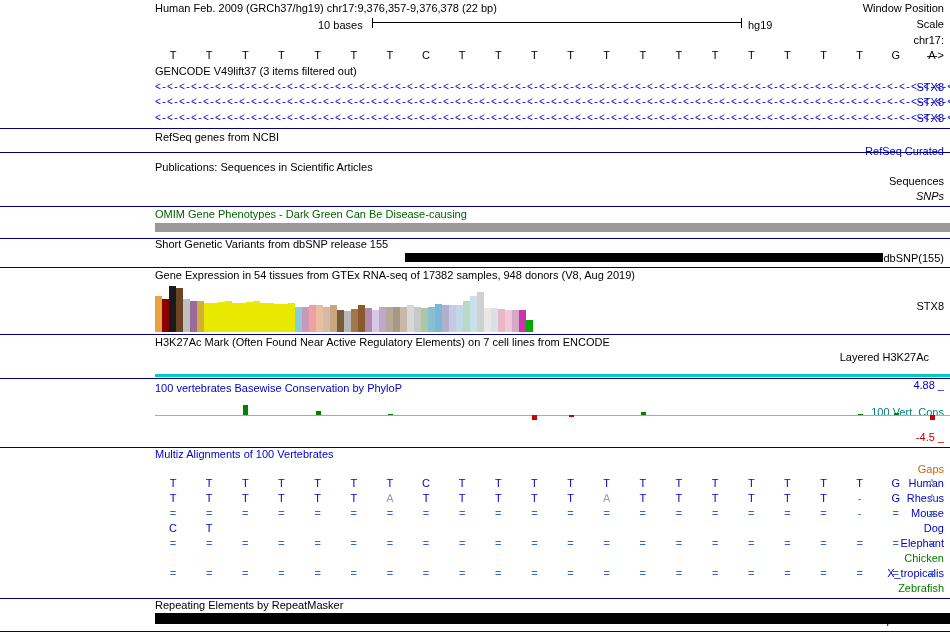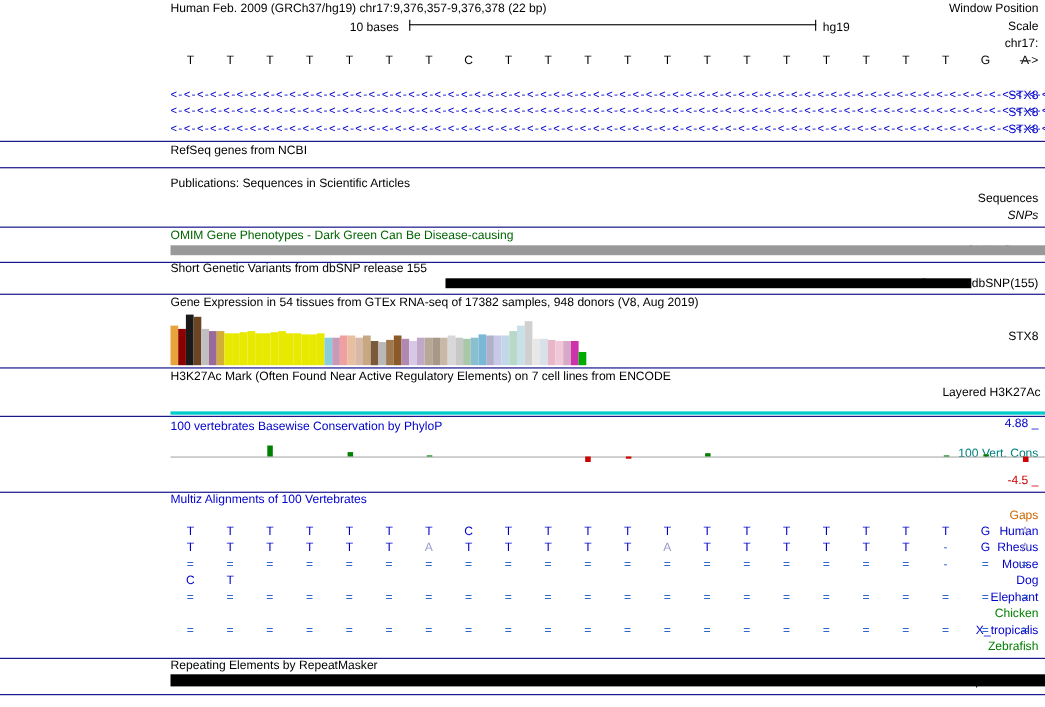--- a/index.html
+++ b/index.html
@@ -118,37 +118,43 @@
         <span style="left: 553.114px;">T</span>
         <span style="left: 589.25px;">T</span>
         <span style="left: 625.386px;">T</span>
         <span style="left: 661.523px;">T</span>
         <span style="left: 697.659px;">T</span>
         <span style="left: 733.795px;">G</span>
         <span style="left: 769.932px;">A</span>
       </div>
   </div>
 
+  <div class="track" style="top:65px;height:12px;">
+    <div class="centertxt" style="top:0;">GENCODE V49lift37 (3 items filtered out)</div>
+  </div>
   <div class="track" style="top:81px;height:12px;">
     <div class="lbl blue" style="width:155px;top:0;padding-right:6px;">STX8</div>
     <div class="genearrow gene-arrows" style="top:1px;">&lt;-&lt;-&lt;-&lt;-&lt;-&lt;-&lt;-&lt;-&lt;-&lt;-&lt;-&lt;-&lt;-&lt;-&lt;-&lt;-&lt;-&lt;-&lt;-&lt;-&lt;-&lt;-&lt;-&lt;-&lt;-&lt;-&lt;-&lt;-&lt;-&lt;-&lt;-&lt;-&lt;-&lt;-&lt;-&lt;-&lt;-&lt;-&lt;-&lt;-&lt;-&lt;-&lt;-&lt;-&lt;-&lt;-&lt;-&lt;-&lt;-&lt;-&lt;-&lt;-&lt;-&lt;-&lt;-&lt;-&lt;-&lt;-&lt;-&lt;-&lt;-&lt;-&lt;-&lt;-&lt;-&lt;-&lt;-&lt;-&lt;-&lt;-&lt;-&lt;-&lt;-&lt;-&lt;-&lt;-&lt;-&lt;-&lt;-&lt;-&lt;-&lt;-&lt;-&lt;-&lt;-&lt;-&lt;-&lt;-&lt;-&lt;-&lt;-&lt;-&lt;-&lt;-&lt;-&lt;-&lt;-&lt;-&lt;-&lt;-&lt;-&lt;-&lt;-&lt;-&lt;-&lt;-&lt;-&lt;-&lt;-&lt;-&lt;-&lt;-&lt;-&lt;-&lt;-&lt;-&lt;-&lt;-&lt;-&lt;-&lt;-&lt;-&lt;-&lt;-&lt;-&lt;-&lt;-&lt;-&lt;-&lt;-</div>
   </div>
   <div class="track" style="top:96px;height:12px;">
     <div class="lbl blue" style="width:155px;top:0;padding-right:6px;">STX8</div>
     <div class="genearrow gene-arrows" style="top:1px;">&lt;-&lt;-&lt;-&lt;-&lt;-&lt;-&lt;-&lt;-&lt;-&lt;-&lt;-&lt;-&lt;-&lt;-&lt;-&lt;-&lt;-&lt;-&lt;-&lt;-&lt;-&lt;-&lt;-&lt;-&lt;-&lt;-&lt;-&lt;-&lt;-&lt;-&lt;-&lt;-&lt;-&lt;-&lt;-&lt;-&lt;-&lt;-&lt;-&lt;-&lt;-&lt;-&lt;-&lt;-&lt;-&lt;-&lt;-&lt;-&lt;-&lt;-&lt;-&lt;-&lt;-&lt;-&lt;-&lt;-&lt;-&lt;-&lt;-&lt;-&lt;-&lt;-&lt;-&lt;-&lt;-&lt;-&lt;-&lt;-&lt;-&lt;-&lt;-&lt;-&lt;-&lt;-&lt;-&lt;-&lt;-&lt;-&lt;-&lt;-&lt;-&lt;-&lt;-&lt;-&lt;-&lt;-&lt;-&lt;-&lt;-&lt;-&lt;-&lt;-&lt;-&lt;-&lt;-&lt;-&lt;-&lt;-&lt;-&lt;-&lt;-&lt;-&lt;-&lt;-&lt;-&lt;-&lt;-&lt;-&lt;-&lt;-&lt;-&lt;-&lt;-&lt;-&lt;-&lt;-&lt;-&lt;-&lt;-&lt;-&lt;-&lt;-&lt;-&lt;-&lt;-&lt;-&lt;-&lt;-&lt;-&lt;-</div>
   </div>
   <div class="track" style="top:112px;height:12px;">
     <div class="lbl blue" style="width:155px;top:0;padding-right:6px;">STX8</div>
     <div class="genearrow gene-arrows" style="top:1px;">&lt;-&lt;-&lt;-&lt;-&lt;-&lt;-&lt;-&lt;-&lt;-&lt;-&lt;-&lt;-&lt;-&lt;-&lt;-&lt;-&lt;-&lt;-&lt;-&lt;-&lt;-&lt;-&lt;-&lt;-&lt;-&lt;-&lt;-&lt;-&lt;-&lt;-&lt;-&lt;-&lt;-&lt;-&lt;-&lt;-&lt;-&lt;-&lt;-&lt;-&lt;-&lt;-&lt;-&lt;-&lt;-&lt;-&lt;-&lt;-&lt;-&lt;-&lt;-&lt;-&lt;-&lt;-&lt;-&lt;-&lt;-&lt;-&lt;-&lt;-&lt;-&lt;-&lt;-&lt;-&lt;-&lt;-&lt;-&lt;-&lt;-&lt;-&lt;-&lt;-&lt;-&lt;-&lt;-&lt;-&lt;-&lt;-&lt;-&lt;-&lt;-&lt;-&lt;-&lt;-&lt;-&lt;-&lt;-&lt;-&lt;-&lt;-&lt;-&lt;-&lt;-&lt;-&lt;-&lt;-&lt;-&lt;-&lt;-&lt;-&lt;-&lt;-&lt;-&lt;-&lt;-&lt;-&lt;-&lt;-&lt;-&lt;-&lt;-&lt;-&lt;-&lt;-&lt;-&lt;-&lt;-&lt;-&lt;-&lt;-&lt;-&lt;-&lt;-&lt;-&lt;-&lt;-&lt;-&lt;-&lt;-&lt;-</div>
   </div>
 
   <div class="sep" style="top:128px;"></div>
 
   <div class="track" style="top:131px;height:14px;">
     <div class="centertxt" style="top:0;">RefSeq genes from NCBI</div>
+  </div>
+  <div class="track" style="top:145px;height:14px;">
+    <div class="lbl blue" style="width:155px;top:0;padding-right:6px;">RefSeq Curated</div>
   </div>
   <div class="sep" style="top:152px;"></div>
 
   <div class="track" style="top:161px;height:14px;">
     <div class="centertxt" style="top:0;">Publications: Sequences in Scientific Articles</div>
   </div>
   <div class="track" style="top:175px;height:14px;">
     <div class="lbl" style="width:155px;top:0;padding-right:6px;">Sequences</div>
   </div>
   <div class="track" style="top:190px;height:14px;font-style:italic;">
@@ -235,21 +241,21 @@
         <div class="gbar" style="left: 364px; height: 21.7895px; background: rgb(204, 51, 170);"></div>
         <div class="gbar" style="left: 371px; height: 12.1053px; background: rgb(0, 170, 0);"></div>
       </div>
   </div>
   <div class="sep" style="top:334px;"></div>
 
   <div class="track" style="top:336px;height:14px;">
     <div class="centertxt" style="top:0;">H3K27Ac Mark (Often Found Near Active Regulatory Elements) on 7 cell lines from ENCODE</div>
   </div>
   <div class="track" style="top:351px;height:20px;">
-    <div class="lbl" style="width:155px;top:0;padding-right:4px;">Layered H3K27Ac</div>
+    <div class="lbl" style="width:155px;top:0;padding-right:21px;">Layered H3K27Ac</div>
   </div>
   <div style="position:absolute;left:155px;right:0;top:374px;height:3px;background:#00cccc;"></div>
   <div class="sep" style="top:378px;"></div>
 
   <div class="track" style="top:382px;height:14px;">
     <div class="centertxt blue" style="top:0;">100 vertebrates Basewise Conservation by PhyloP</div>
   </div>
   <div class="lbl blue" style="width:155px;top:379px;padding-right:6px;">4.88 _</div>
   <div class="lbl red" style="width:155px;top:431px;padding-right:6px;">-4.5 _</div>
   <div class="lbl teal" style="width:155px;top:406px;padding-right:6px;">100 Vert. Cons</div>

